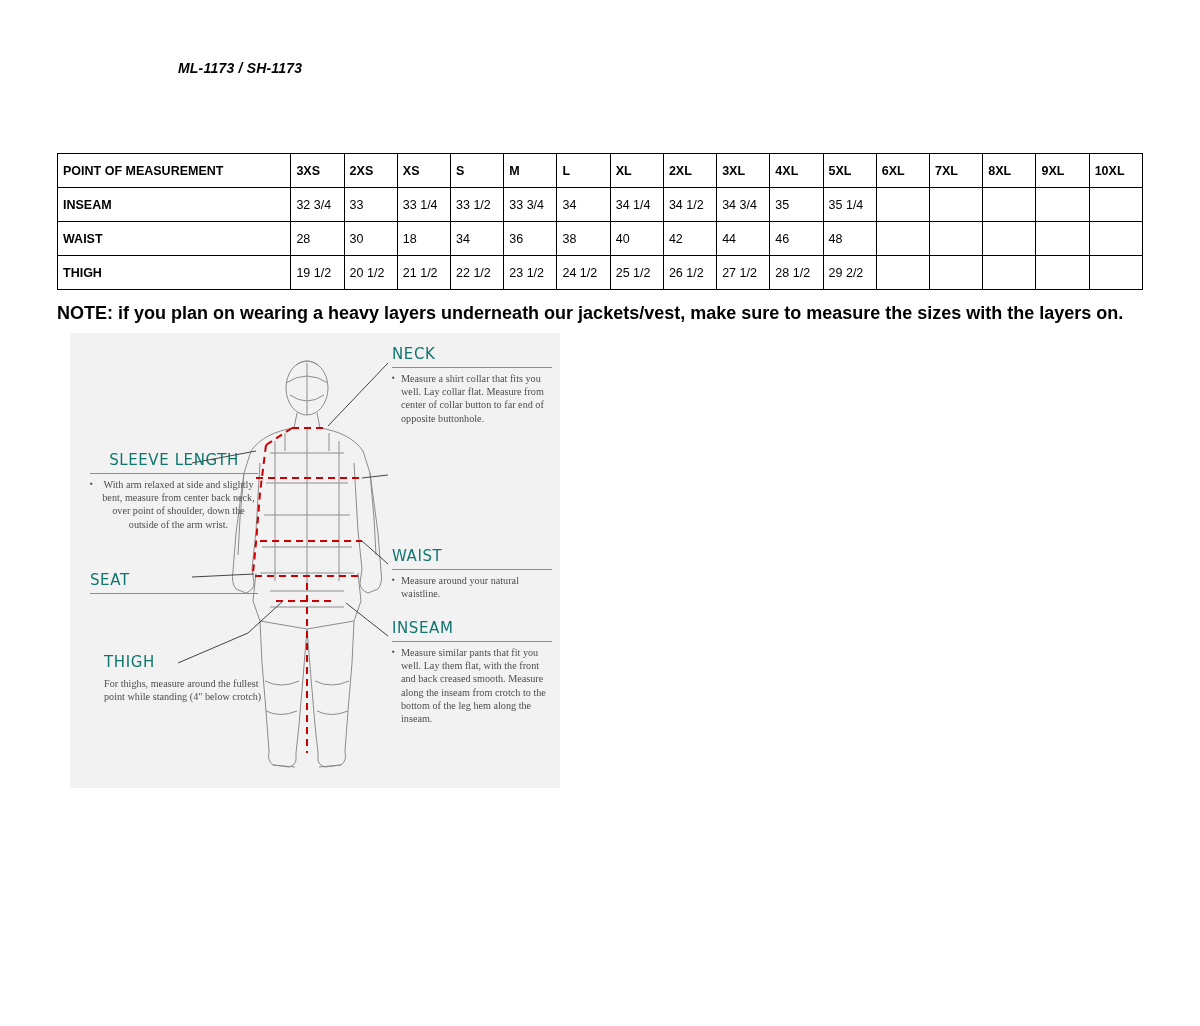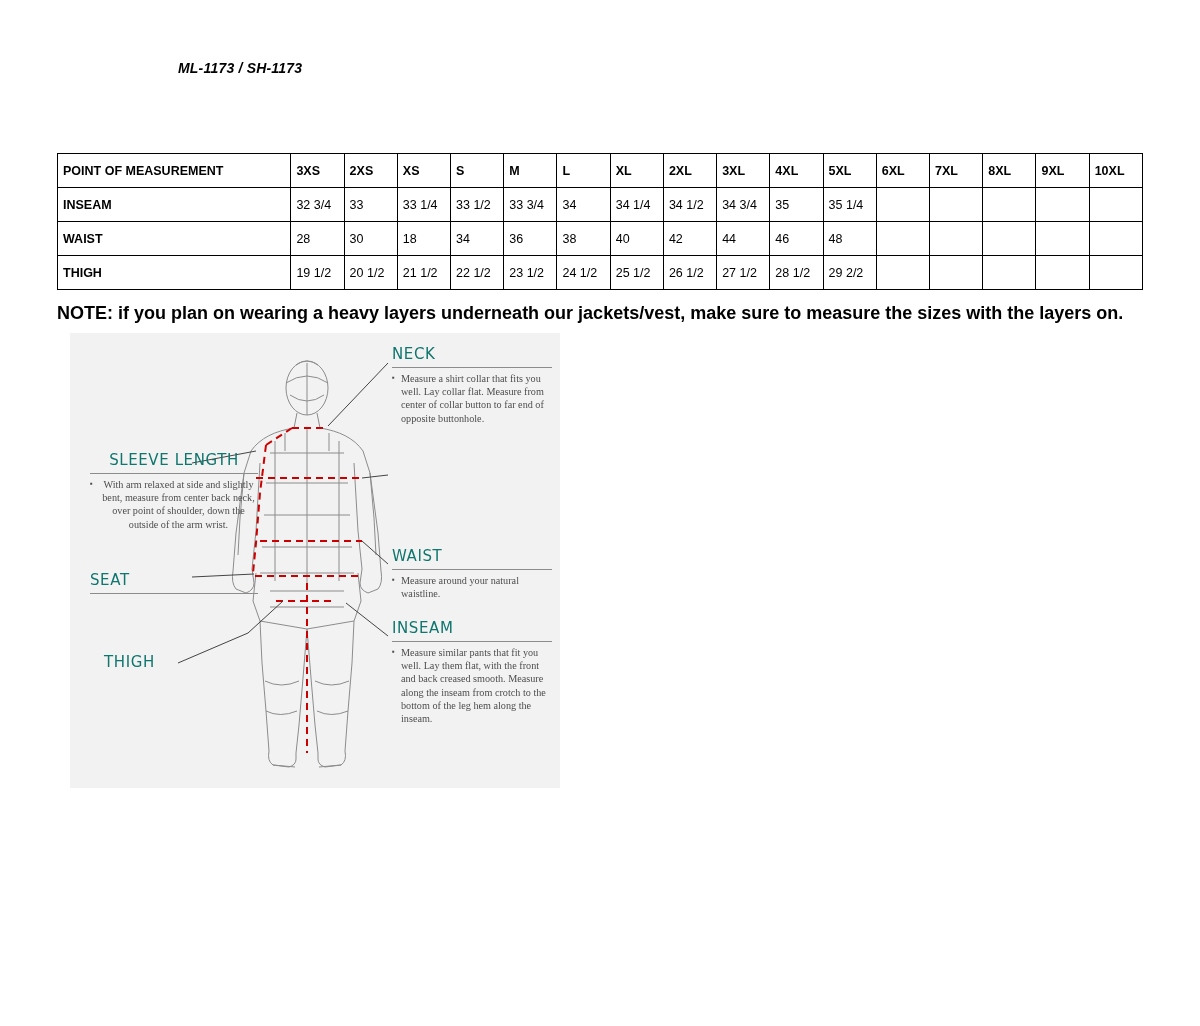--- a/index.html
+++ b/index.html
@@ -352,16 +352,17 @@
       <div class="c-body bullet">With arm relaxed at side and slightly bent, measure from center back neck, over point of shoulder, down the outside of the arm wrist.</div>
     </div>
 
     <div class="callout co-seat">
       <div class="c-head">SEAT</div>
       <div class="c-rule"></div>
     </div>
 
     <div class="callout co-thigh">
       <div class="c-head">THIGH</div>
+      <div class="c-body">For thighs, measure around the fullest point while standing (4" below crotch)</div>
     </div>
 
   </div>
 </div>
 
 </body></html>

